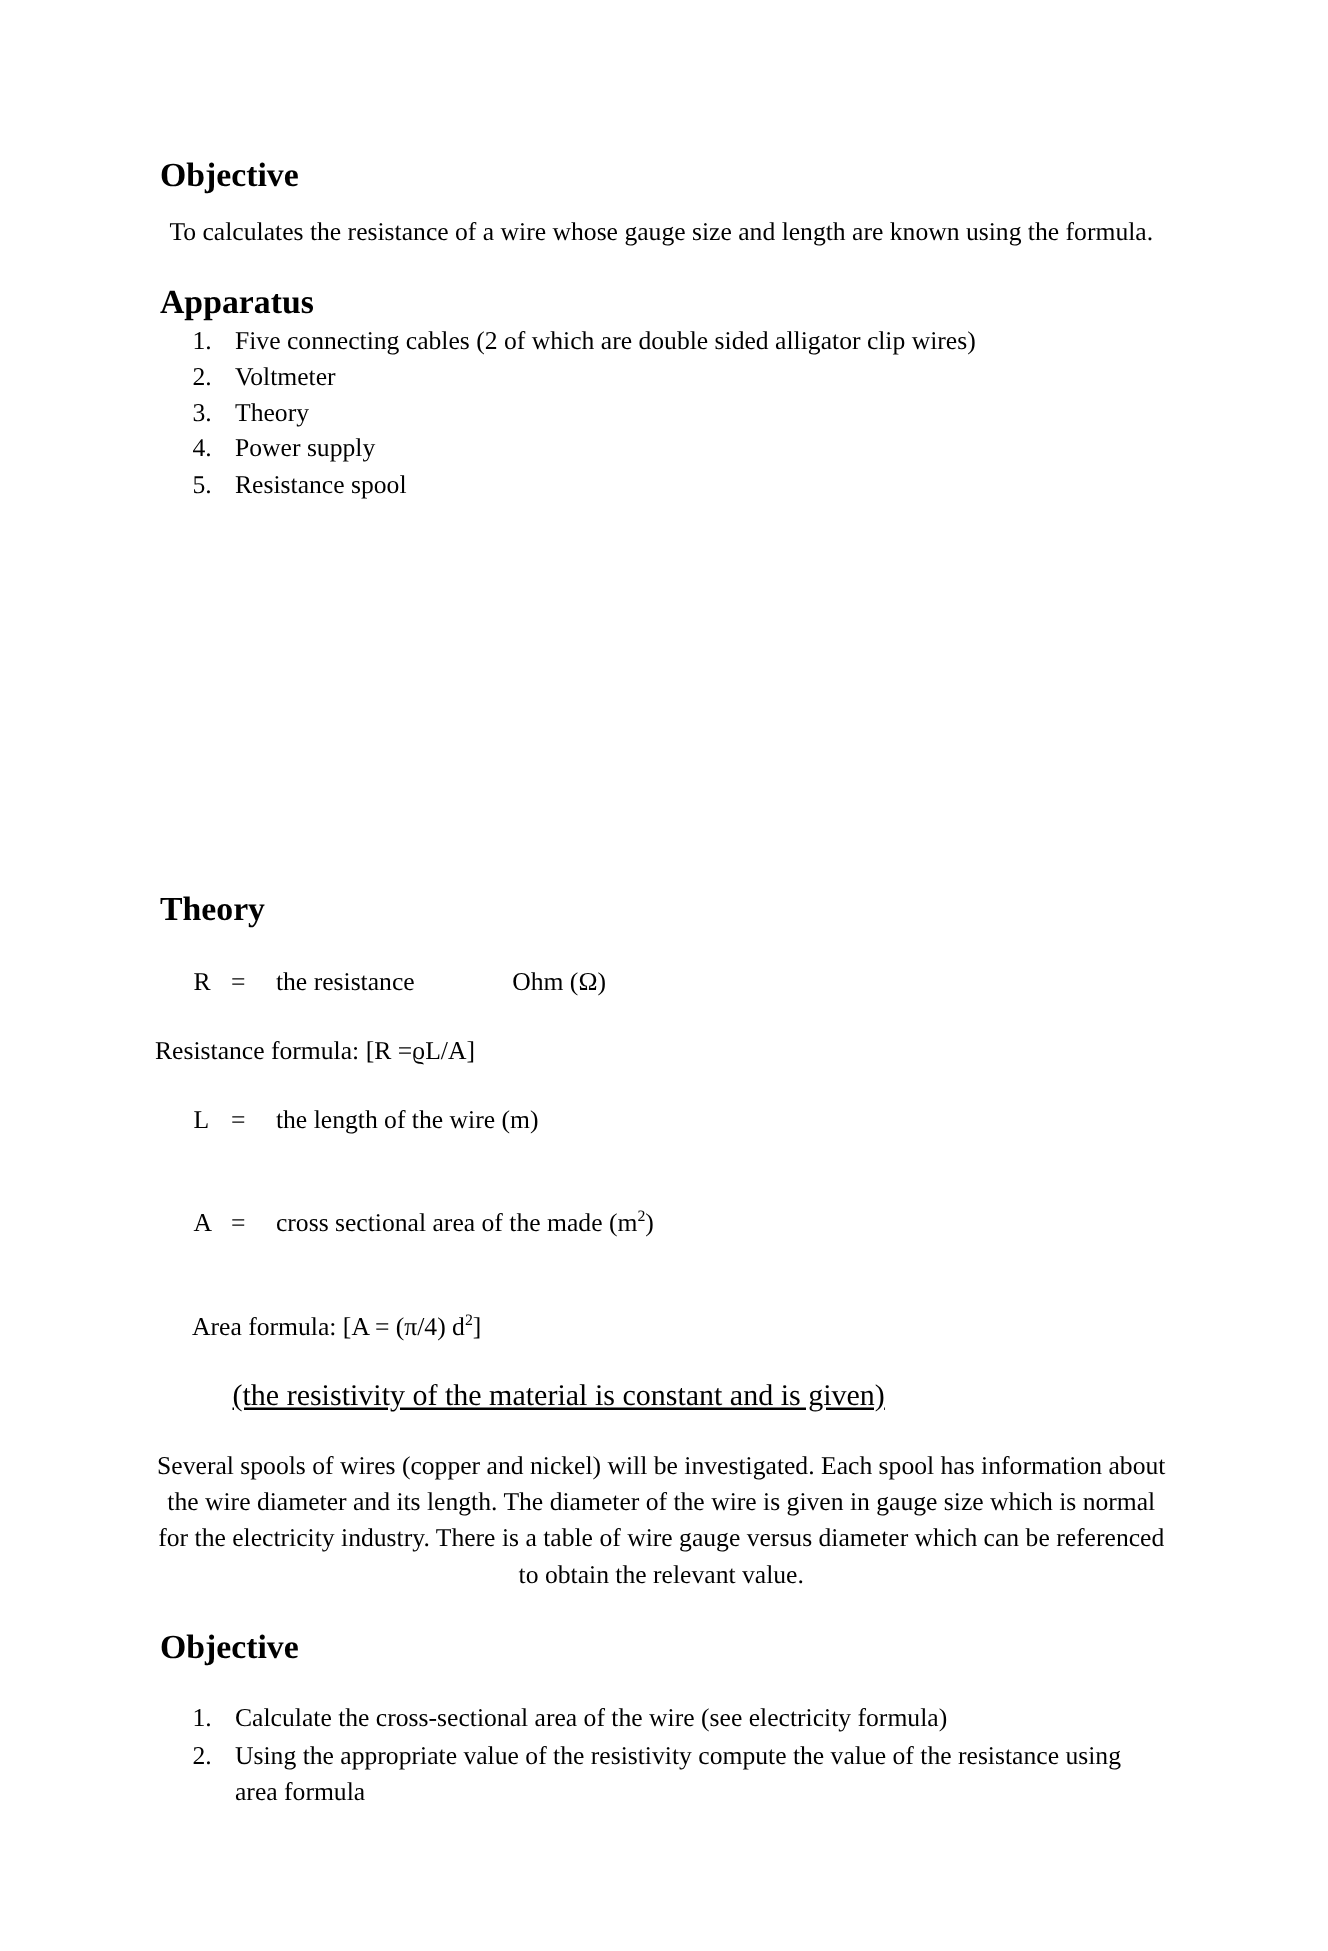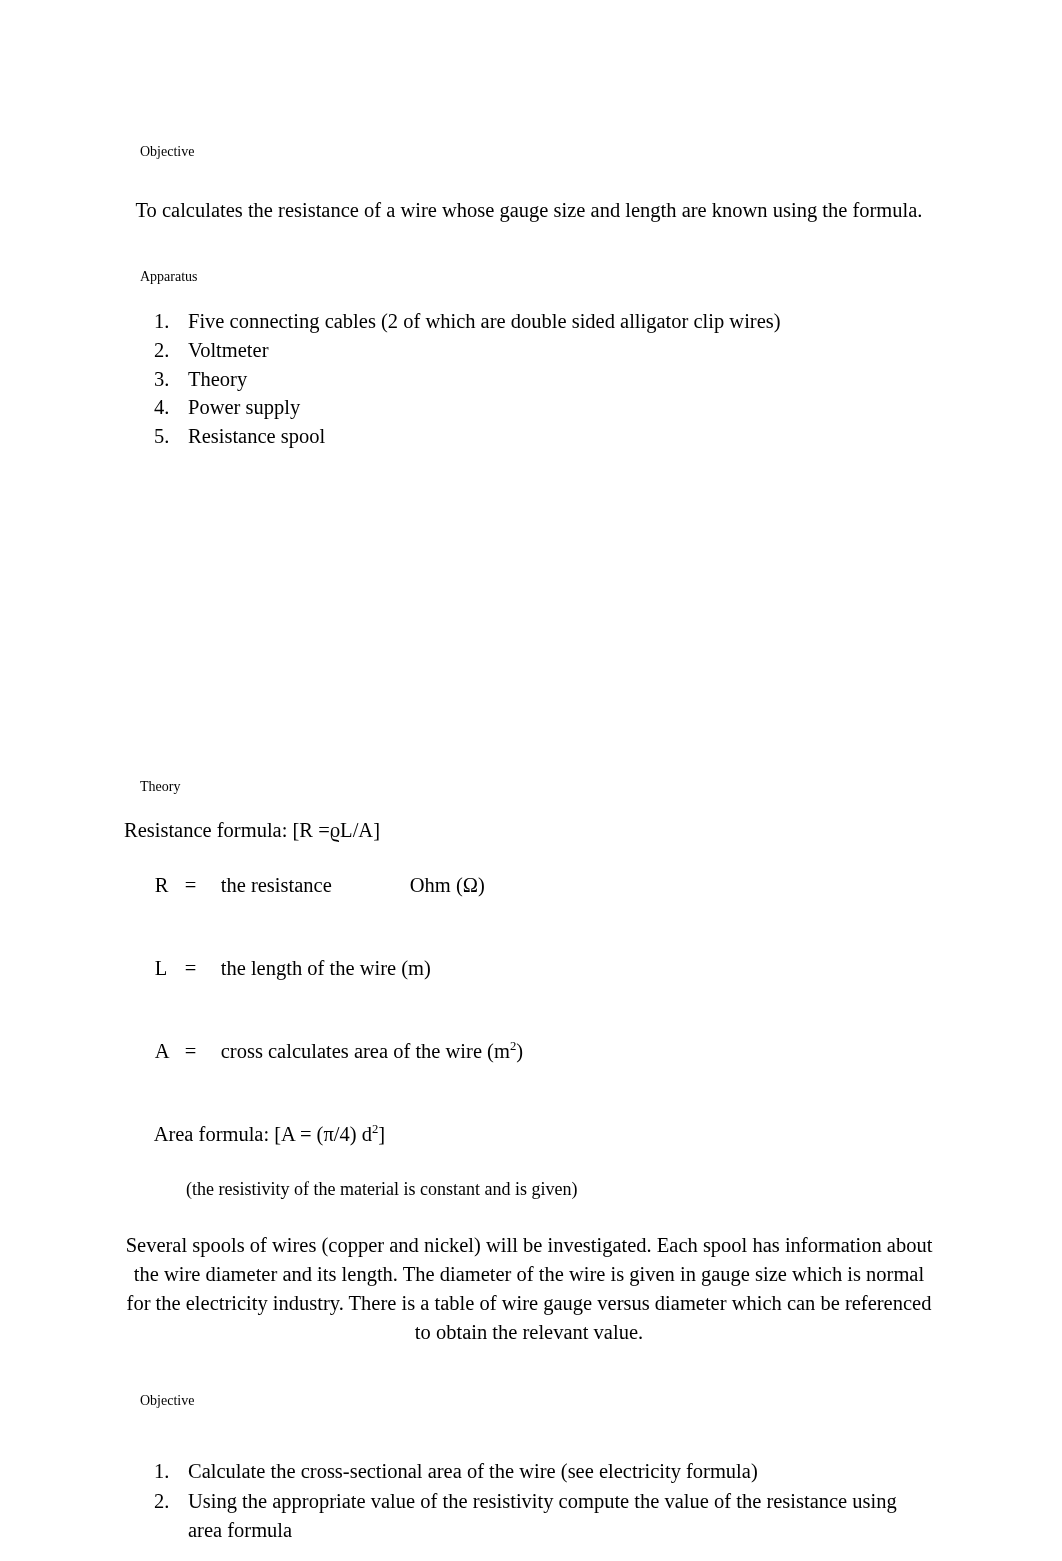--- a/index.html
+++ b/index.html
@@ -20,24 +20,24 @@
 
   .content {
     position: absolute;
     left: 124px;
     top: 122px;
     width: 810px;
   }
 
   
   .heading {
-    font-size: 14px;
+    font-size: 27px;
     line-height: 28px;
-    font-weight: normal;
-    margin: 16px;
+    font-weight: bold;
+    margin: 4px;
     white-space: pre;
   }
 
   .para {
     font-size: 20.5px;
     line-height: 29px;
     margin: 0;
     text-align: center;
   }
 
@@ -97,24 +97,25 @@
   .defline .unit-tab {
     display: inline-block;
     width: 78px;
   }
 
   .rho {
     font-family: "Liberation Serif", "DejaVu Serif", serif;
   }
 
   .indent-note {
-    font-size: 18px;
+    font-size: 24px;
     line-height: 27.6px;
     padding-left: 62px;
     white-space: pre;
+    text-decoration: underline;
   }
 
   sup {
     font-size: 0.62em;
     vertical-align: super;
     line-height: 0;
   }
   .gap-14 { height: 14px; }
   .gap-22 { height: 22px; }
   .gap-24 { height: 24px; }
@@ -158,32 +159,32 @@
       <li>
         <span class="marker">5.</span>
         <span>Resistance spool</span>
       </li>
     </ol>
 
     <div class="gap-big"></div>
 
     <div class="heading">Theory</div>
 
+    <div class="defline">
+      <span class="sym">R</span><span class="eq">=</span><span class="desc">the resistance</span><span class="unit-tab"></span><span>Ohm (Ω)</span>
+    </div>
+
     <div class="defline">Resistance formula: [R =ϱL/A]</div>
 
     <div class="defline">
-      <span class="sym">R</span><span class="eq">=</span><span class="desc">the resistance</span><span class="unit-tab"></span><span>Ohm (Ω)</span>
-    </div>
-
-    <div class="defline">
       <span class="sym">L</span><span class="eq">=</span><span class="desc">the length of the wire (m)</span>
     </div>
 
     <div class="defline">
-      <span class="sym">A</span><span class="eq">=</span><span class="desc">cross calculates area of the wire (m</span><sup>2</sup><span>)</span>
+      <span class="sym">A</span><span class="eq">=</span><span class="desc">cross sectional area of the made (m</span><sup>2</sup><span>)</span>
     </div>
 
     <div class="defline">
       <span>Area formula: [A = (π/4) d</span><sup>2</sup><span>]</span>
     </div>
 
 
     <div class="indent-note">(the resistivity of the material is constant and is given)</div>
 
     <div class="gap-28"></div>

